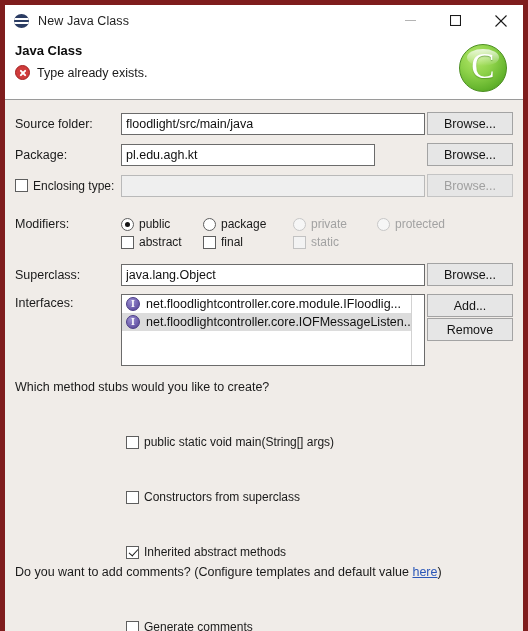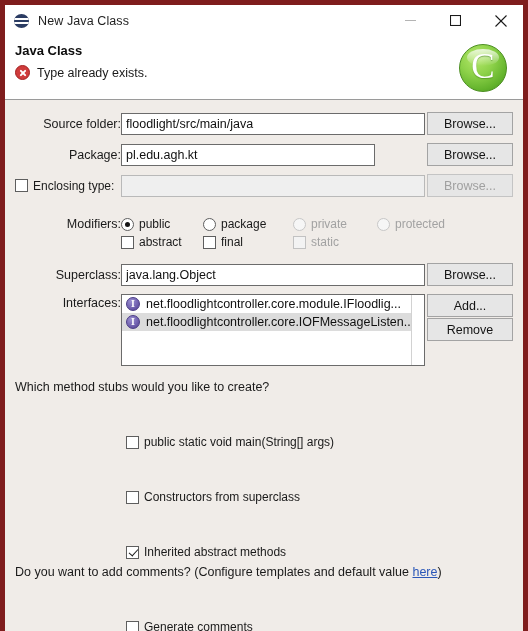--- a/index.html
+++ b/index.html
@@ -110,21 +110,21 @@
 
   
   #body {
     flex: 1;
     background: #f0ece8;
     position: relative;
     padding: 12px 10px 0 10px;
   }
 
   .row { display: flex; align-items: center; margin-bottom: 8px; }
-  .lbl { width: 106px; flex: none; font-size: 12.5px; color: #1a1a1a; text-align: right; }
+  .lbl { width: 106px; flex: none; font-size: 12.5px; color: #1a1a1a; }
 
   input.txt {
     height: 22px;
     border: 1px solid #6b6b6b;
     background: #ffffff;
     font-family: "Liberation Sans", sans-serif;
     font-size: 12.5px;
     color: #101010;
     padding: 0 4px;
     outline: none;

